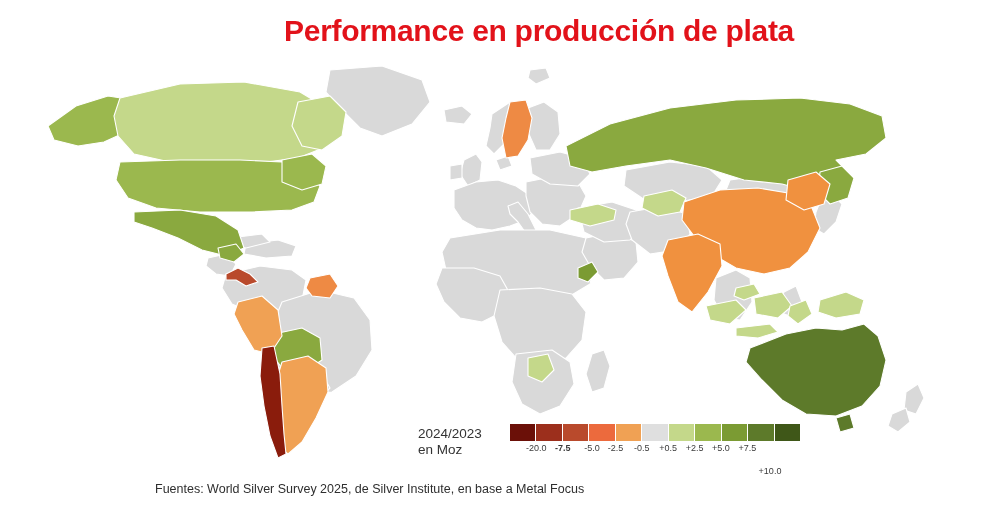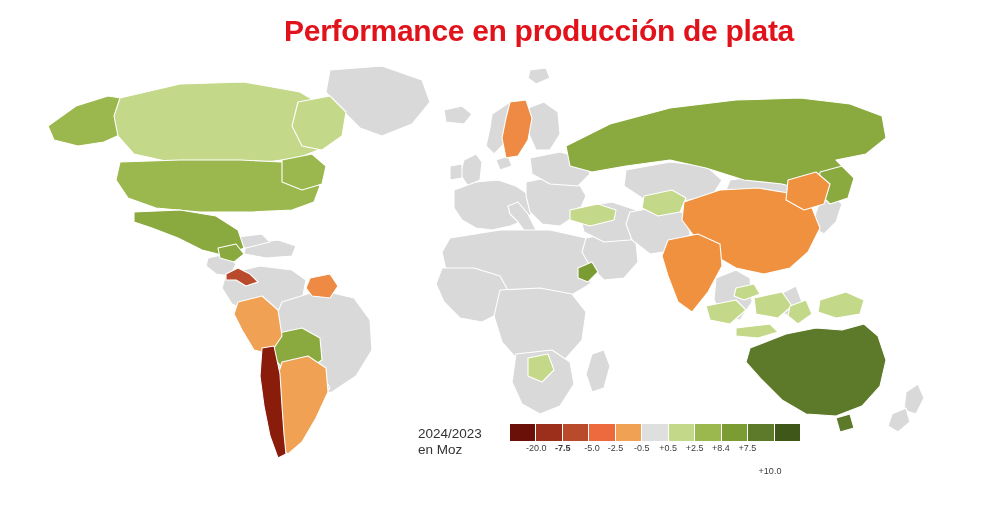--- a/index.html
+++ b/index.html
@@ -273,21 +273,22 @@
           <div class="swatch" style="background: rgb(63, 87, 24);"></div>
         </div>
       <div class="ticks" id="legend-ticks">
           <span class="tick" style="left: 26.3636px;">-20.0</span>
           <span class="tick" style="left: 52.7273px; font-weight: bold;">-7.5</span>
           <span class="tick" style="left: 82px;">-5.0</span>
           <span class="tick" style="left: 105.455px;">-2.5</span>
           <span class="tick" style="left: 131.818px;">-0.5</span>
           <span class="tick" style="left: 158.182px;">+0.5</span>
           <span class="tick" style="left: 184.545px;">+2.5</span>
-          <span class="tick" style="left: 210.909px;">+8.4</span>
+          <span class="tick" style="left: 210.909px;">+5.0</span>
           <span class="tick" style="left: 237.273px;">+7.5</span>
           <span class="tick" style="left: 260px; margin-top: 23px;">+10.0</span>
         </div>
     </div>
   </div>
 
+  <div class="source">Fuentes: World Silver Survey 2025, de Silver Institute, en base a Metal Focus</div>
 
 </div>
 
 </body></html>

